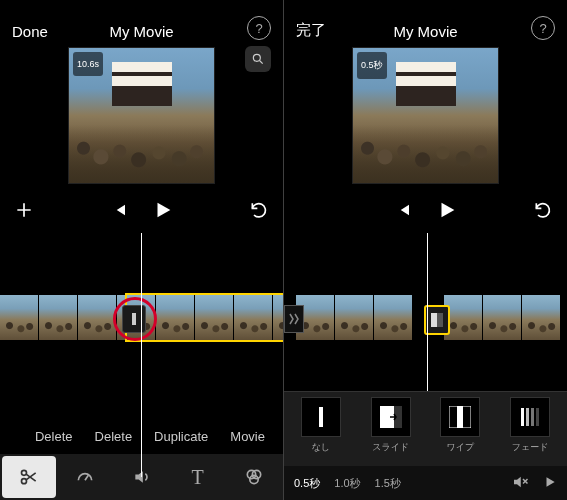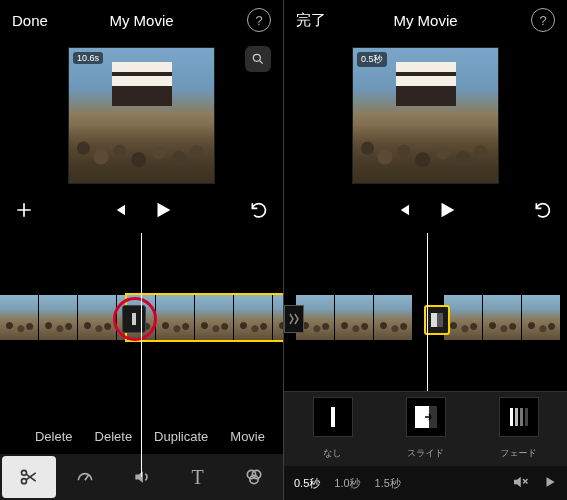--- a/index.html
+++ b/index.html
@@ -1,19 +1,19 @@
 <!DOCTYPE html>
 <html><head>
 <meta charset="utf-8">
 <style>
 html,body{margin:0;padding:0;background:#fff;font-family:-apple-system,"Helvetica Neue",Arial,sans-serif}
 .wrap{display:flex;width:567px;height:500px}
 .phone{flex:1;background:#000;color:#fff;position:relative;overflow:hidden;display:flex;flex-direction:column}
 .phone+.phone{border-left:1px solid #404040}
-.header{height:40px;display:flex;align-items:center;justify-content:space-between;padding:0 12px;font-size:15px}
+.header{height:40px;display:flex;align-items:flex-end;justify-content:space-between;padding:0 12px;font-size:15px}
 .header .center{position:absolute;left:0;right:0;text-align:center;font-weight:500;pointer-events:none}
 .header .help{width:22px;height:22px;border:1.5px solid #aaa;border-radius:50%;display:flex;align-items:center;justify-content:center;font-size:13px;color:#aaa}
 .preview{height:150px;display:flex;align-items:center;justify-content:center;position:relative}
 .video{width:145px;height:135px;background:linear-gradient(180deg,#7aa6c9 0%,#6d98b9 30%,#8b7a5a 50%,#6e5a3e 70%,#4d3f2a 100%);position:relative;border:1px solid #222}
 .video::before{content:"";position:absolute;top:14px;left:50%;transform:translateX(-50%);width:60px;height:44px;
   background:
     linear-gradient(#f5f0e6,#f5f0e6) 0 0/100% 10px no-repeat,
     linear-gradient(#f5f0e6,#f5f0e6) 0 14px/100% 10px no-repeat,
     linear-gradient(#2d2420,#2d2420) 0 10px/100% 4px no-repeat,
     linear-gradient(#2d2420,#2d2420) 0 24px/100% 20px no-repeat;
@@ -21,21 +21,21 @@
 .video .crowd{position:absolute;bottom:0;left:0;right:0;height:58px;
   background:
     radial-gradient(circle at 10% 40%,#3d3226 0 6px,transparent 7px),
     radial-gradient(circle at 22% 55%,#5a4a36 0 7px,transparent 8px),
     radial-gradient(circle at 35% 45%,#4d3e2c 0 6px,transparent 7px),
     radial-gradient(circle at 48% 60%,#3a2f22 0 7px,transparent 8px),
     radial-gradient(circle at 62% 48%,#55462f 0 6px,transparent 7px),
     radial-gradient(circle at 76% 58%,#463a28 0 7px,transparent 8px),
     radial-gradient(circle at 88% 46%,#4f402d 0 6px,transparent 7px),
     linear-gradient(180deg,transparent 0%,#3c3120 100%)}
-.duration{position:absolute;top:4px;left:4px;background:rgba(0,0,0,.55);color:#fff;font-size:9px;padding:1px 4px;border-radius:3px}
+.duration{position:absolute;top:4px;left:4px;background:rgba(0,0,0,.55);color:#fff;font-size:9px;padding:7px 4px;border-radius:3px}
 .zoom{position:absolute;top:6px;right:12px;width:26px;height:26px;background:#2d2d2d;border-radius:6px;display:flex;align-items:center;justify-content:center}
 .zoom svg{width:14px;height:14px;stroke:#ccc;fill:none}
 .controls{height:40px;display:flex;align-items:center;justify-content:space-between;padding:0 14px}
 .controls .grp{display:flex;align-items:center;gap:24px}
 .icon-btn{display:flex;align-items:center;justify-content:center;color:#fff}
 .timeline{position:relative;flex:0 0 70px;margin-top:55px;background:#000}
 .track{position:absolute;left:0;right:0;top:10px;height:45px;display:flex}
 .thumb{flex:0 0 38px;height:45px;background:linear-gradient(180deg,#8eb4cb 0%,#7a9fb8 30%,#8a7a5b 55%,#5f4f38 100%);border-right:1px solid #000;position:relative}
 .thumb::after{content:"";position:absolute;inset:0;
   background:
@@ -45,21 +45,21 @@
 .selected{position:absolute;top:8px;height:49px;border:2px solid #ffd400;box-sizing:border-box}
 .transition-marker{position:absolute;top:20px;width:22px;height:26px;background:#1a1a1a;border:1px solid #444;border-radius:3px;display:flex;align-items:center;justify-content:center}
 .transition-marker.selected-t{border:2px solid #ffd400}
 .playhead{position:absolute;top:-52px;bottom:-122px;width:1px;background:#fff;left:50%}
 .circle-ann{position:absolute;width:38px;height:38px;border:3px solid #d4002a;border-radius:50%;pointer-events:none}
 .actions-row{display:flex;justify-content:flex-end;gap:22px;padding:10px 18px;font-size:13px;color:#ccc;margin-top:auto}
 .bottom-toolbar{height:46px;background:#1a1a1a;display:flex;align-items:center;padding:0 2px;gap:2px}
 .tool{flex:1;height:42px;display:flex;align-items:center;justify-content:center;color:#aaa}
 .tool.active{background:#e9e9e9;border-radius:4px;color:#333}
 .transition-panel{position:absolute;bottom:34px;left:0;right:0;height:64px;background:#1d1d1d;border-top:1px solid #333;display:flex;padding:5px 4px;gap:4px}
-.t-opt{flex:1;display:flex;flex-direction:column;align-items:center;gap:10px}
+.t-opt{flex:1;display:flex;flex-direction:column;align-items:center;gap:4px}
 .t-box{width:38px;height:38px;background:#000;border:1px solid #333;display:flex;align-items:center;justify-content:center;color:#fff}
 .t-opt.sel .t-box{border:2px solid #35b6f0}
 .t-lbl{font-size:9px;color:#aaa}
 .t-opt.sel .t-lbl{color:#35b6f0}
 .t-footer{position:absolute;bottom:0;left:0;right:0;height:34px;display:flex;align-items:center;padding:0 10px;gap:14px;font-size:11px;color:#aaa;background:#101010}
 .t-footer .sel-d{color:#fff}
 .t-footer .spacer{flex:1}
 .row2-clips{position:absolute;top:10px;height:45px;display:flex}
 </style>
 </head>
@@ -237,20 +237,29 @@
               <rect x="0" y="0" width="14" height="22" fill="#fff"></rect>
               <rect x="14" y="0" width="8" height="22" fill="#333"></rect>
               <path d="M10 11h6M14 8l2 3-2 3" stroke="#000" stroke-width="1.5" fill="none"></path>
             </svg>
           </div>
       <span class="t-lbl">スライド</span>
     </div>
     <div class="t-opt">
       <div class="t-box">
             <svg width="22" height="22">
+              <rect x="0" y="0" width="22" height="22" fill="none" stroke="#fff"></rect>
+              <rect x="8" y="0" width="6" height="22" fill="#fff"></rect>
+            </svg>
+          </div>
+      <span class="t-lbl">ワイプ</span>
+    </div>
+    <div class="t-opt">
+      <div class="t-box">
+            <svg width="22" height="22">
               <rect x="2" y="2" width="3" height="18" fill="#fff"></rect>
               <rect x="7" y="2" width="3" height="18" fill="#bbb"></rect>
               <rect x="12" y="2" width="3" height="18" fill="#777"></rect>
               <rect x="17" y="2" width="3" height="18" fill="#444"></rect>
             </svg>
           </div>
       <span class="t-lbl">フェード</span>
     </div>
   </div>
 

